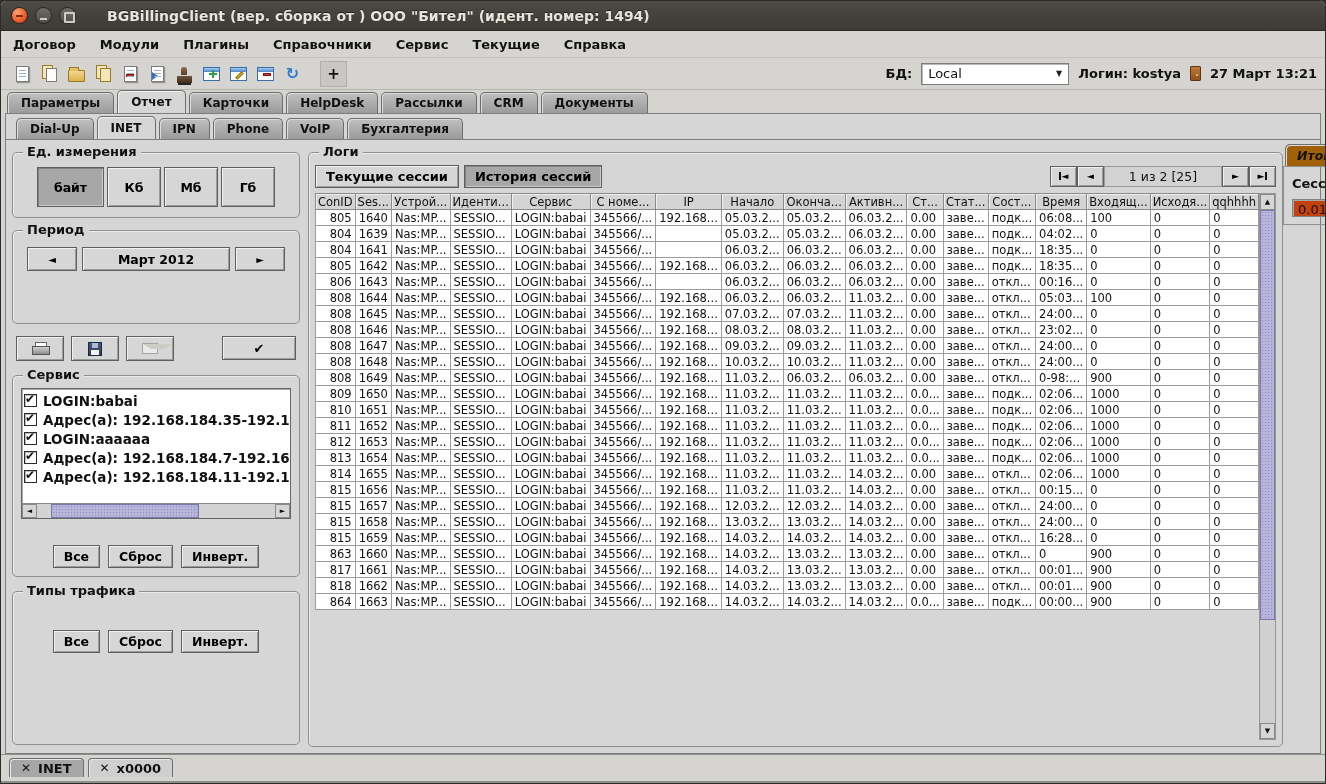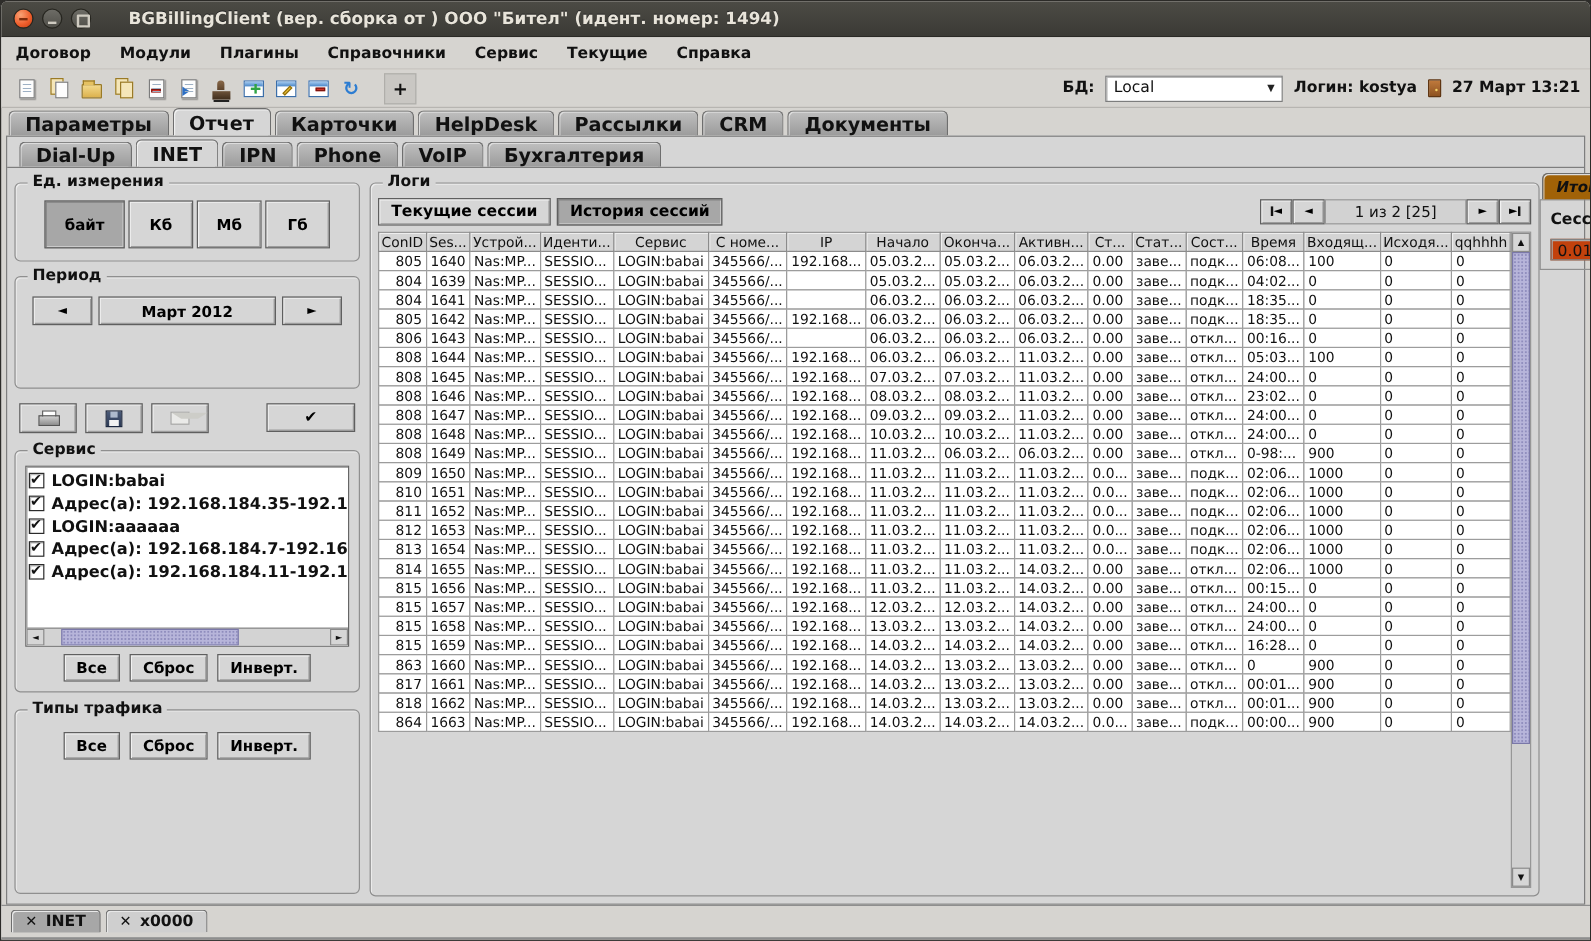--- a/index.html
+++ b/index.html
@@ -48,21 +48,21 @@
   .i-stamp::after { content:""; position:absolute; left:0; bottom:0; width:15px; height:7px; background:linear-gradient(#6d533a,#3f2d1c);
      box-shadow:0 3px 0 -1px #222; }
   .i-win { width:17px; height:14px; background:#fff; border:1px solid #3c6ea8; position:relative; }
   .i-win::before { content:""; position:absolute; left:0; top:0; right:0; height:4px; background:linear-gradient(#a6cbf0,#4a86c8); }
   .glyph-refresh { color:#2d7dd2; font-size:16px; font-weight:bold; }
   .i-door { width:11px; height:15px; background:linear-gradient(#c07a3c,#8e5220); border:1px solid #5f3512; border-radius:1px; position:relative; }
   .i-door::after { content:""; position:absolute; right:2px; top:7px; width:2px; height:2px; background:#f4d469; border-radius:50%; }
 
   
   .tabrow { display:flex; gap:3px; padding:2px 4px 0 6px; position:relative; }
-  .tab { height:21px; padding:0 13px; display:flex; align-items:center; font-weight:bold; font-size:16px;
+  .tab { height:21px; padding:0 13px; display:flex; align-items:center; font-weight:bold; font-size:12px;
         background:linear-gradient(#bfbfbf,#9b9b9b); border:1px solid #6e6e6e; border-bottom:none;
         border-radius:5px 5px 0 0; box-shadow:inset 1px 1px 0 #dcdcdc; white-space:nowrap; }
   .tab.selected { background:#d6d6d6; height:23px; margin-top:-2px; margin-bottom:-1px; z-index:2; position:relative; box-shadow:inset 1px 1px 0 #f0f0f0; }
   .main-panel { flex:1; margin:0 4px; border:1px solid #7e7e7e; background:#d6d6d6; display:flex; flex-direction:column; min-height:0; }
   .subtab-row { padding:4px 4px 0 10px; }
 
   
   .content { flex:1; display:flex; padding:2px 6px 6px 6px; gap:8px; min-height:0; border-top:1px solid #7e7e7e; }
   .left-col { width:288px; flex:0 0 288px; display:flex; flex-direction:column; }
   .right-col { flex:1; min-width:0; display:flex; flex-direction:row; }
@@ -110,21 +110,21 @@
   .list-items { flex:1; overflow:hidden; padding:2px 2px; }
   .list-item { display:flex; align-items:center; gap:6px; height:19px; white-space:nowrap; font-weight:bold; font-size:13.5px; }
   .cb { width:13px; height:13px; flex:0 0 13px; background:#fff; border:1px solid #2b2b2b; box-shadow:inset 1px 1px 0 #bdbdbd; position:relative; }
   .list-item.checked .cb::after { content:"✔"; position:absolute; left:0px; top:-3px; font-size:12px; color:#111; }
   .hscroll { flex:0 0 15px; display:flex; border-top:1px solid #888; background:#d3d3d3; }
   .hs-btn { width:15px; height:14px; background:#d6d6d6; border:1px solid #8a8a8a; font-size:7px; display:flex; align-items:center; justify-content:center; }
   .hs-track { flex:1; position:relative; }
   .hs-thumb { position:absolute; left:6%; top:0; height:14px; width:62%; background:#b7b5da; border:1px solid #7a78a8;
      background-image:radial-gradient(#8f8dbd 1px, transparent 1px); background-size:3px 3px; }
   .list-btns { display:flex; gap:8px; justify-content:center; margin-top:6px; }
-  .lb { height:23px; padding:0 10px; }
+  .lb { height:23px; padding:0 10px;margin-top:20px; }
 
   
   .logs-group { flex:1; margin-top:10px; display:flex; flex-direction:column; min-height:0; padding:10px 6px 6px 6px; }
   .logs-toolbar { display:flex; align-items:center; gap:5px; flex:0 0 26px; }
   .sess-btn { padding:0 10px; height:23px; font-size:13px; }
   .pager { margin-left:auto; display:flex; align-items:center; }
   .pbtn { width:27px; height:21px; font-size:9px; gap:1px; }
   .pbar { width:2px; height:8px; background:#111; }
   .plabel { width:118px; height:21px; line-height:20px; text-align:center; background:#d2d2d2; border:1px solid #9a9a9a; font-size:12.5px; }
 

